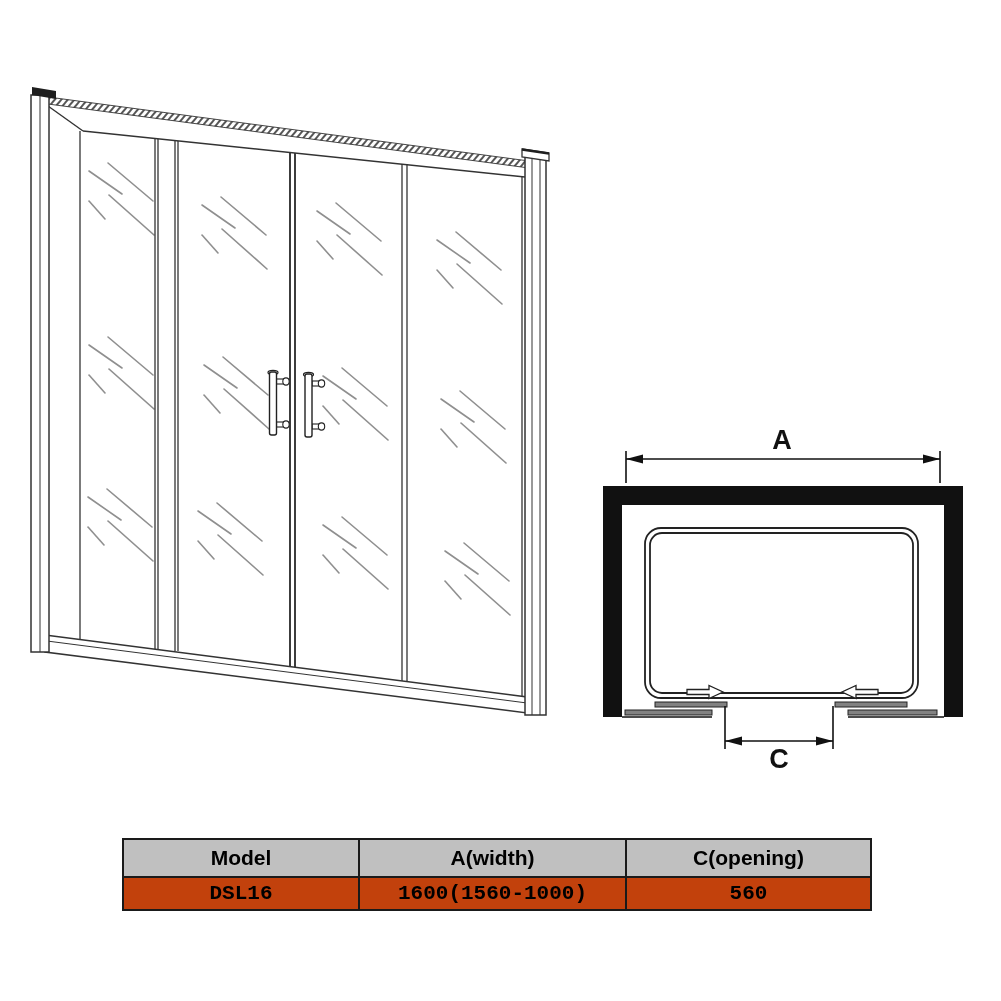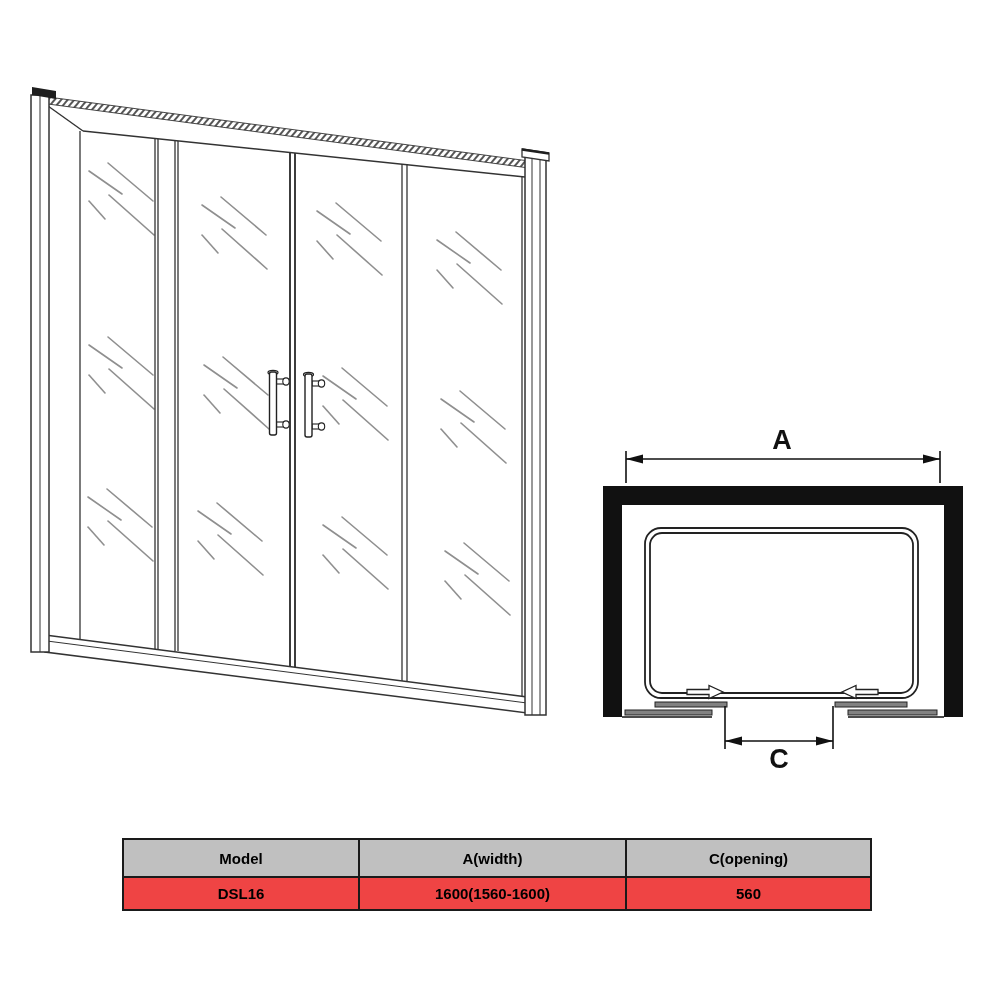--- a/index.html
+++ b/index.html
@@ -11,27 +11,27 @@
   .top-view{position:absolute;left:590px;top:415px;width:390px;height:370px;}
   .dim-label{
     position:absolute;transform:translate(-50%,-50%);
     font-size:27px;font-weight:bold;color:#111;line-height:1;
   }
   .dim-a{left:192px;top:25px;}
   .dim-c{left:189px;top:344px;}
   table.spec{
     position:absolute;left:122px;top:838px;width:748px;
     border-collapse:collapse;table-layout:fixed;
-    font-size:15px;font-weight:bold;color:#000;text-align:center;
+    font-size:21px;font-weight:bold;color:#000;text-align:center;
   }
   table.spec th, table.spec td{
     border:2px solid #1a1a1a;padding:0;vertical-align:middle;
   }
   table.spec th{background:#c0c0c0;height:36px;font-weight:bold;}
-  table.spec td{background:#ef4444;height:31px;}
+  table.spec td{background:#c2410c;height:31px;font-family:Liberation Mono, monospace;}
   col.c1{width:236px;} col.c2{width:267px;} col.c3{width:245px;}
 </style>
 </head>
 <body>
 
 <div class="stage">
 
   <div class="door-drawing">
     <svg width="580" height="760" viewBox="0 0 580 760">
       <defs>
@@ -177,19 +177,19 @@
     <thead>
       <tr>
         <th>Model</th>
         <th>A(width)</th>
         <th>C(opening)</th>
       </tr>
     </thead>
     <tbody>
       <tr>
         <td>DSL16</td>
-        <td>1600(1560-1600)</td>
+        <td>1600(1560-1000)</td>
         <td>560</td>
       </tr>
     </tbody>
   </table>
 
 </div>
 
 </body></html>

